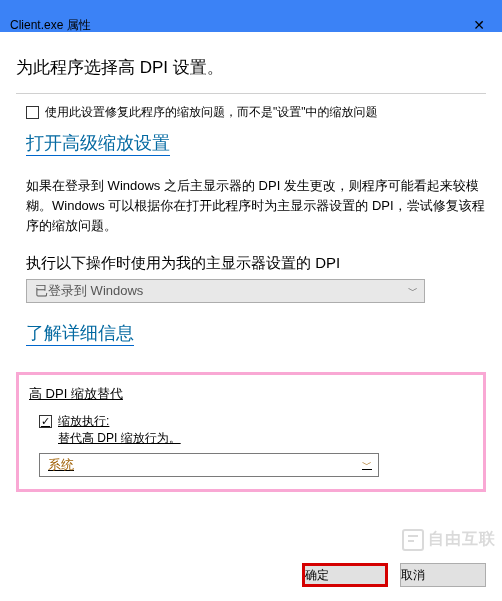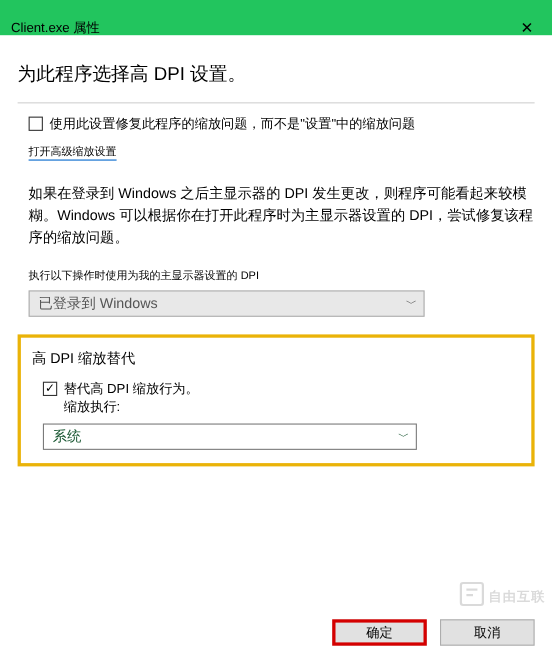--- a/index.html
+++ b/index.html
@@ -11,21 +11,21 @@
     font-size: 12px;
     color: #000;
     background: #fff;
     overflow: hidden;
   }
   .titlebar {
     height: 32px;
     display: flex;
     align-items: center;
     padding: 18px 0 0 10px;
-    background: #22c55e;
+    background: #3b82f6;
   }
   .titlebar .title { flex: 1; font-size: 12px; }
   .titlebar .close {
     width: 46px;
     height: 32px;
     display: flex;
     align-items: center;
     justify-content: center;
     font-size: 14px;
     font-weight: normal;
@@ -52,74 +52,74 @@
     background: #fff;
     display: inline-flex;
     align-items: center;
     justify-content: center;
     flex: none;
     margin-top: 2px;
     font-size: 11px;
     line-height: 1;
     color: #000;
   }
-  .link { color: #000000; font-size: 10px; display: inline-block; margin: 4px 0 10px 0; border-bottom: 1px solid #0066cc; }
+  .link { color: #0369a1; font-size: 18px; display: inline-block; margin: 4px 0 10px 0; border-bottom: 1px solid #0066cc; }
   .desc {
     margin: 10px 0 14px 0;
     font-size: 13px;
     line-height: 1.55;
   }
-  .sub-label { font-size: 10px; margin: 18px 0 6px 0; }
+  .sub-label { font-size: 15px; margin: 18px 0 6px 0; }
   .select {
     display: flex;
     align-items: center;
     justify-content: space-between;
     height: 24px;
     border: 1px solid #adadad;
     background: #e8e8e8;
     padding: 0 6px 0 8px;
     font-size: 13px;
     color: #555;
   }
-  .select.enabled { background: #fff; color: #14532d; border-color: #7a7a7a; }
+  .select.enabled { background: #fff; color: #a16207; border-color: #7a7a7a; }
   .select .chevron { font-size: 10px; color: inherit; }
   .highlight-box {
-    border: 3px solid #eab308;
+    border: 3px solid #f9a8d4;
     margin-top: 16px;
     padding: 10px 10px 12px 10px;
+    text-decoration: underline;
   }
   .footer {
     position: absolute;
     bottom: 14px;
     right: 16px;
     display: flex;
     gap: 12px;
   }
   .btn {
     width: 86px;
     height: 24px;
     border: 1px solid #adadad;
     background: #e1e1e1;
     display: flex;
     align-items: center;
-    justify-content: center;
     font-size: 12px;
   }
   .btn.primary { border: 3px solid #d40000; background: #e1e1e1; }
   .watermark {
     position: absolute;
     right: 6px;
     bottom: 50px;
-    font-size: 12px;
+    font-size: 16px;
     font-weight: bold;
     color: rgba(150,150,150,0.35);
     letter-spacing: 1px;
     pointer-events: none;
     display: flex;
-    align-items: flex-end;
+    align-items: flex-start;
     gap: 4px;
   }
   .watermark .wm-icon {
     width: 22px; height: 22px;
     border: 2px solid rgba(150,150,150,0.35);
     border-radius: 3px;
     position: relative;
   }
   .watermark .wm-icon::before, .watermark .wm-icon::after {
     content: "";
@@ -149,37 +149,40 @@
     <div class="indent">
       <div class="checkbox-row">
         <span class="checkbox"></span>
         <span>使用此设置修复此程序的缩放问题，而不是"设置"中的缩放问题</span>
       </div>
       <span class="link">打开高级缩放设置</span>
 
       <div class="desc">如果在登录到 Windows 之后主显示器的 DPI 发生更改，则程序可能看起来较模糊。Windows 可以根据你在打开此程序时为主显示器设置的 DPI，尝试修复该程序的缩放问题。</div>
 
       <div class="sub-label">执行以下操作时使用为我的主显示器设置的 DPI</div>
-      <div class="select" style="width:360px;">
+      <div class="select" style="width:399px;">
         <span>已登录到 Windows</span>
         <span class="chevron">﹀</span>
       </div>
 
+      <div style="margin-top:14px;">
+        <span class="link">了解详细信息</span>
+      </div>
     </div>
   </div>
 
   <div class="highlight-box">
     <div style="font-size:13px;">高 DPI 缩放替代</div>
     <div class="checkbox-row" style="margin-left:10px; margin-top:10px;">
       <span class="checkbox">
           <span>✓</span>
         </span>
       <div>
+        <div>缩放执行:</div>
         <div>替代高 DPI 缩放行为。</div>
-        <div>缩放执行:</div>
       </div>
     </div>
     <div class="select enabled" style="margin-left:10px; width:340px; margin-top:4px;">
       <span>系统</span>
       <span class="chevron">﹀</span>
     </div>
   </div>
 
 </div>
 

